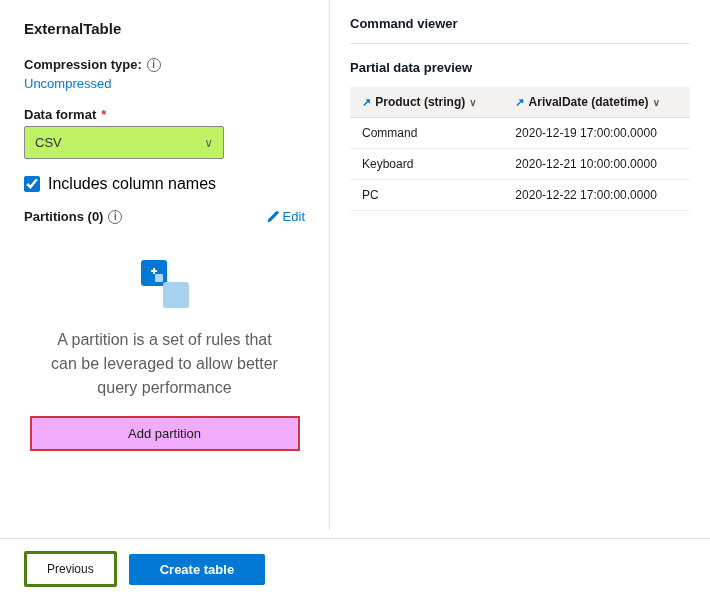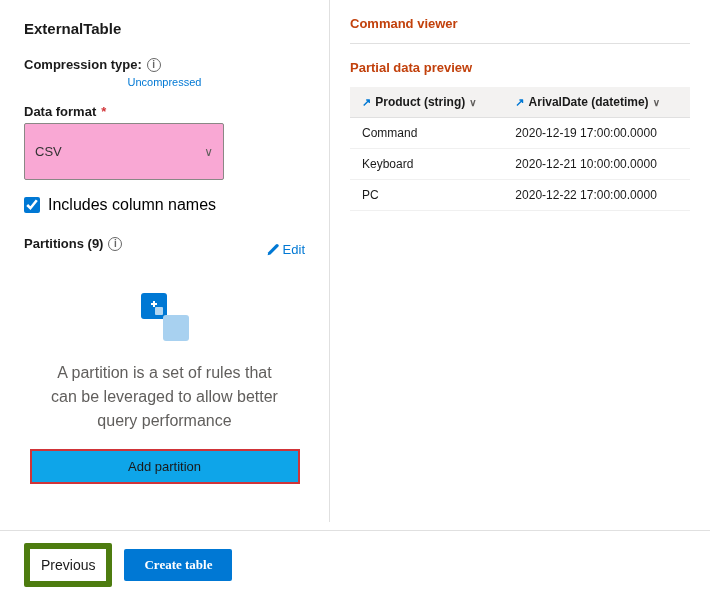--- a/index.html
+++ b/index.html
@@ -64,34 +64,33 @@
       align-items: center;
       justify-content: center;
       font-size: 10px;
       color: #666;
       font-weight: bold;
       cursor: pointer;
       flex-shrink: 0;
     }
     .field-value-text {
       color: #0078d4;
-      font-size: 11px;
-      text-align: center;
+      font-size: 13px;
     }
     .dropdown-select {
       width: 200px;
-      padding: 20px 10px;
+      padding: 8px 10px;
       border: 1px solid #8a8886;
       border-radius: 2px;
       font-size: 13px;
       display: flex;
       align-items: center;
       justify-content: space-between;
       cursor: pointer;
-      background: #f9a8d4;
+      background: #bef264;
     }
     .dropdown-arrow {
       color: #605e5c;
       font-size: 12px;
     }
     .checkbox-row {
       display: flex;
       align-items: center;
       gap: 8px;
       margin-bottom: 16px;
@@ -121,21 +120,20 @@
       gap: 5px;
     }
     .edit-link {
       display: flex;
       align-items: center;
       gap: 4px;
       color: #0078d4;
       cursor: pointer;
       font-size: 13px;
       text-decoration: none;
-      margin-top: 12px;
     }
     .partition-empty {
       display: flex;
       flex-direction: column;
       align-items: center;
       padding: 16px 20px;
     }
     .partition-icon {
       width: 64px;
       height: 64px;
@@ -146,58 +144,57 @@
       color: #605e5c;
       text-align: center;
       line-height: 1.5;
       max-width: 230px;
       margin-bottom: 16px;
     }
     .add-partition-btn {
       width: 270px;
       padding: 8px 16px;
       border: 2px solid #d13438;
-      background: #0ea5e9;
+      background: #f0abfc;
       color: #1a1a1a;
       font-size: 13px;
       cursor: pointer;
       text-align: center;
     }
     .footer {
       display: flex;
       align-items: center;
       padding: 12px 24px;
       border-top: 1px solid #e0e0e0;
       gap: 12px;
     }
     .btn-previous {
-      padding: 8px 11px;
-      border: 6px solid #4d7c0f;
+      padding: 8px 20px;
+      border: 3px solid #4d7c0f;
       background: #fff;
       color: #1a1a1a;
-      font-size: 14px;
+      font-size: 12px;
       cursor: pointer;
       border-radius: 2px;
     }
     .btn-create {
-      padding: 8px 20px;
+      padding: 8px 31px;
       border: none;
       background: #0078d4;
       color: #fff;
       font-size: 13px;
       font-weight: 600;
       cursor: pointer;
       border-radius: 2px;
-      font-family: Liberation Serif, serif;
     }
     
     .section-title {
       font-size: 13px;
       font-weight: 600;
-      color: #c2410c;
+      color: #0f172a;
       margin-bottom: 12px;
     }
     .data-preview-section {
       margin-top: 16px;
     }
     .preview-table {
       border-collapse: collapse;
       width: 100%;
       font-size: 12px;
     }
@@ -262,21 +259,21 @@
         </div>
       </div>
 
       <div class="checkbox-row">
         <input type="checkbox" class="checkbox-input" checked="" style="">
         <label class="checkbox-label">Includes column names</label>
       </div>
 
       <div class="partitions-header">
         <div class="partitions-label">
-          <span>Partitions (9)</span>
+          <span>Partitions (0)</span>
           <span class="info-icon">i</span>
         </div>
         <a class="edit-link">
           <svg width="13" height="13" viewBox="0 0 16 16" fill="#0078d4">
             <path d="M12.15 1.85a2 2 0 012.83 2.83L5.5 14.16l-3.5.84.84-3.5L12.15 1.85z"></path>
           </svg>
           <span>Edit</span>
         </a>
       </div>
 

